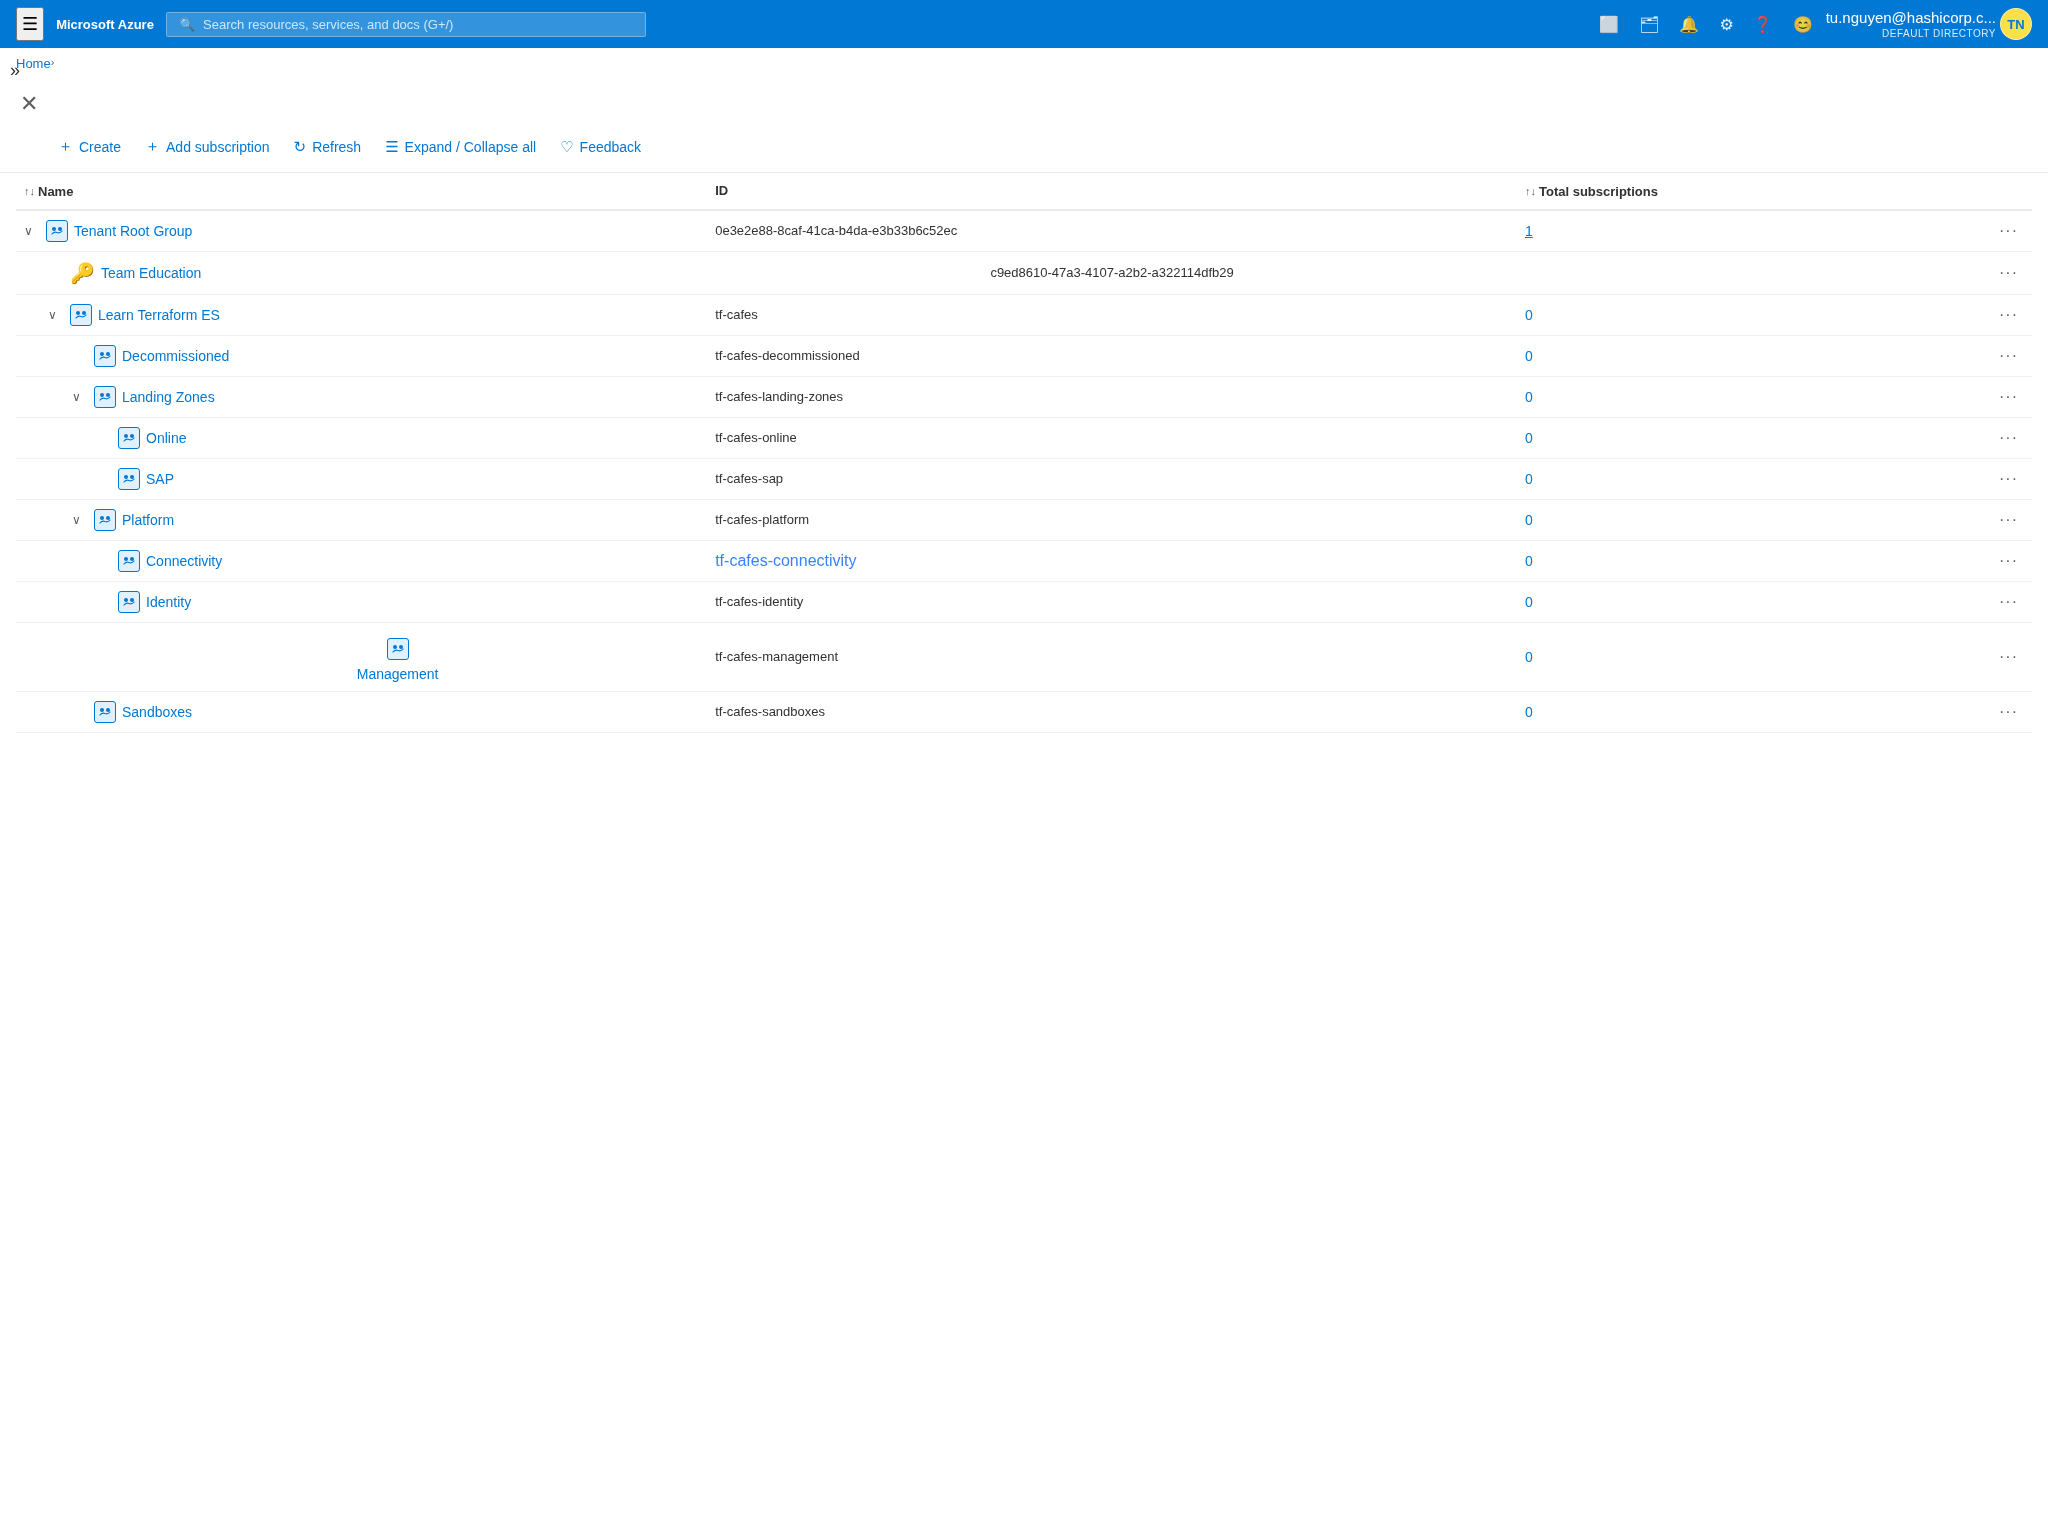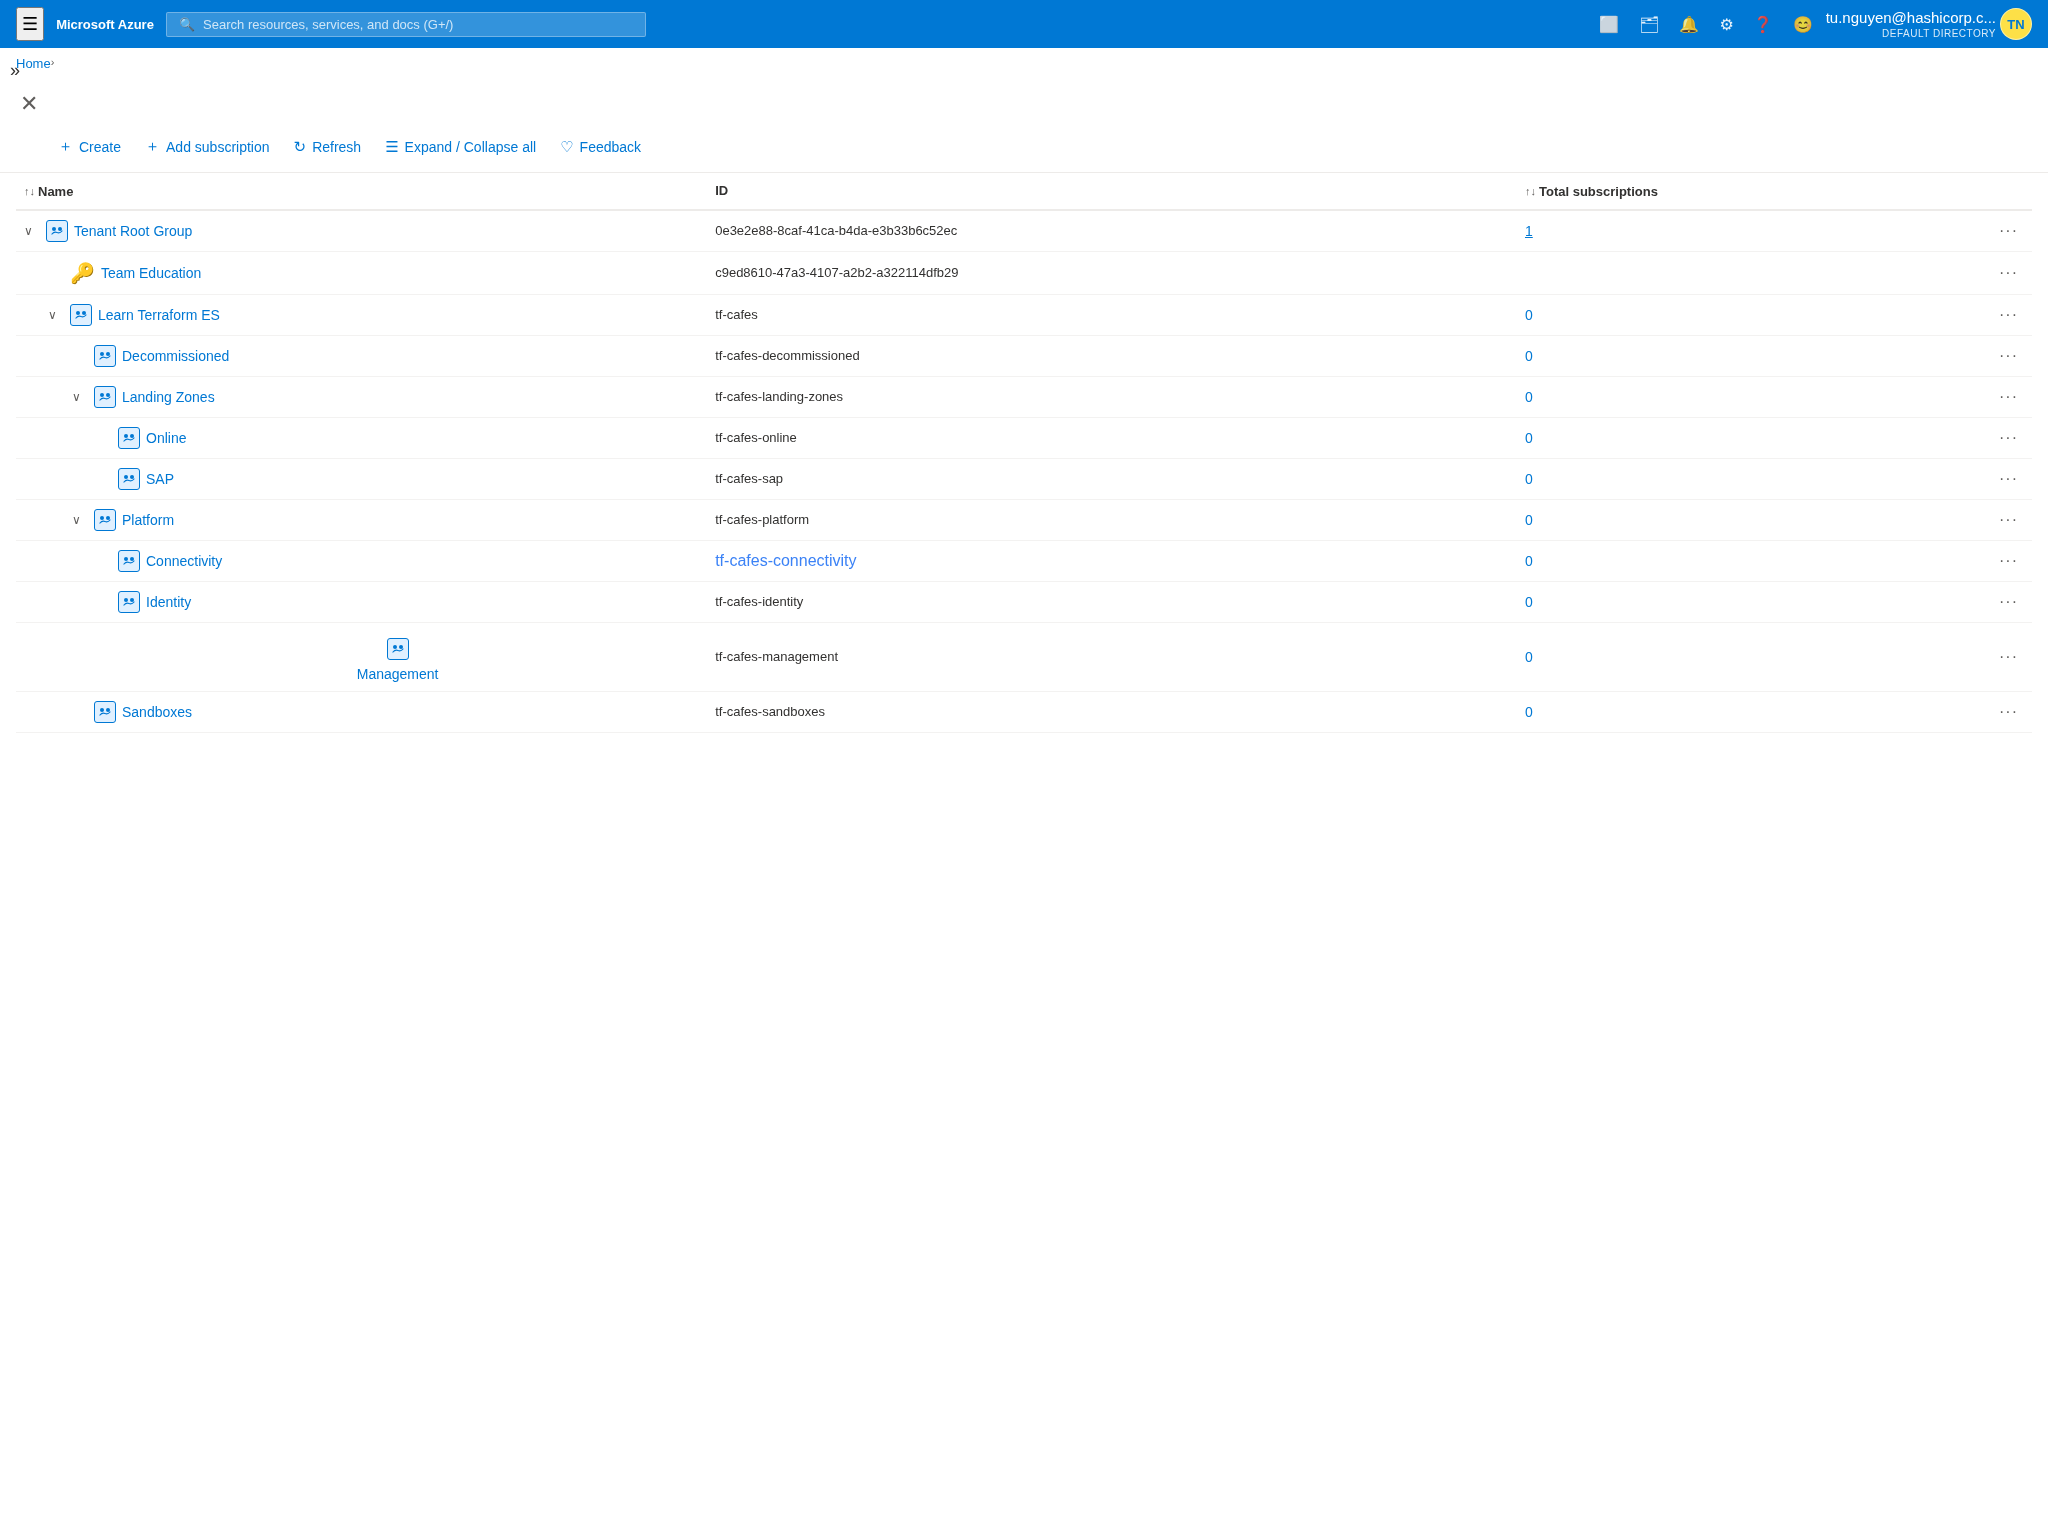--- a/index.html
+++ b/index.html
@@ -237,21 +237,21 @@
           <td style="text-align: right;"><button class="more-btn">···</button></td>
         </tr>
         <tr>
           <td>
             <div class="row-name" style="padding-left: 24px;">
               <span style="width: 16px; color: rgb(96, 94, 92); font-size: 12px; cursor: default; display: inline-block;"></span>
               <span style="font-size: 20px; color: rgb(245, 166, 35);">🔑</span>
               <a class="link-blue" href="#">Team Education</a>
             </div>
           </td>
-          <td style="color: rgb(50, 49, 48); font-size: 13px;">c9ed8610-47a3-4107-a2b2-a322114dfb29</td>
+          <td style="color: rgb(50, 49, 48); font-size: 13px; text-align: center;">c9ed8610-47a3-4107-a2b2-a322114dfb29</td>
           <td></td>
           <td style="text-align: right;"><button class="more-btn">···</button></td>
         </tr>
         <tr>
           <td>
             <div class="row-name" style="padding-left: 24px;">
               <span style="width: 16px; color: rgb(96, 94, 92); font-size: 12px; cursor: pointer; display: inline-block;">∨</span>
               <span style="display: inline-flex; align-items: center; justify-content: center; width: 22px; height: 22px; background: rgb(224, 240, 255); border: 1.5px solid rgb(0, 120, 212); border-radius: 3px; flex-shrink: 0;">
                 <svg width="14" height="14" viewBox="0 0 14 14">
                   <circle cx="4" cy="5" r="2" fill="#0078d4"></circle>

